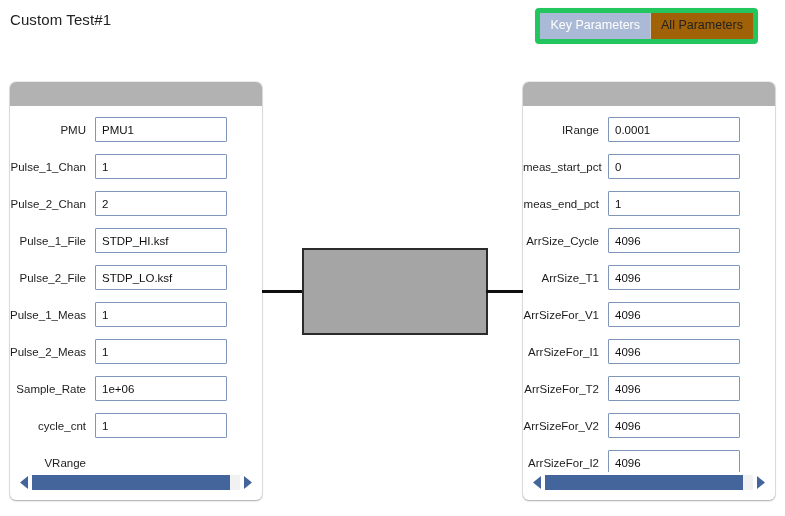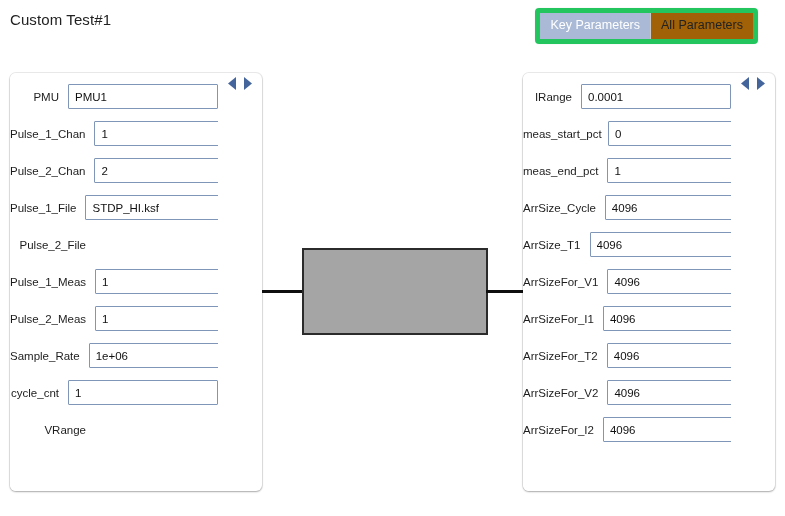--- a/index.html
+++ b/index.html
@@ -54,28 +54,29 @@
     color: #ffffff;
   }
   .toggle-sep {
     width: 1px;
     background: #c9c9c9;
   }
 
   
   .panel {
     position: absolute;
-    top: 73px;
+    top: 82px;
     width: 252px;
     height: 418px;
     border-radius: 6px;
     background: #ffffff;
     box-shadow: 0 1px 2px rgba(0,0,0,0.28), 0 0 0 1px rgba(0,0,0,0.08);
     overflow: hidden;
     display: flex;
+    flex-direction: column;
   }
   #panel-left  { left: 10px; }
   #panel-right { left: 523px; justify-content: space-between; }
 
   .panel-header {
     height: 24px;
     background: #b2b2b2;
     flex: none;
   }
 
@@ -93,21 +94,21 @@
   }
   .param-label {
     width: 76px;
     text-align: right;
     padding-right: 9px;
     font-size: 11.5px;
     color: #1d1d1d;
     white-space: nowrap;
   }
   .param-input {
-    width: 150px;
+    width: 132px;
     height: 25px;
     box-sizing: border-box;
     border: 1px solid #7f96b8;
     border-radius: 1px;
     background: #ffffff;
     font-family: "Liberation Sans", sans-serif;
     font-size: 11.5px;
     color: #111111;
     padding: 0 6px;
     outline: none;
@@ -201,20 +202,21 @@
       <div class="param-row">
         <div class="param-label">Pulse_2_Chan</div>
         <input type="text" class="param-input" value="2" style="">
       </div>
       <div class="param-row">
         <div class="param-label">Pulse_1_File</div>
         <input type="text" class="param-input" value="STDP_HI.ksf" style="">
       </div>
       <div class="param-row">
         <div class="param-label">Pulse_2_File</div>
+        <input type="text" class="param-input" value="STDP_LO.ksf" style="">
       </div>
       <div class="param-row">
         <div class="param-label">Pulse_1_Meas</div>
         <input type="text" class="param-input" value="1" style="">
       </div>
       <div class="param-row">
         <div class="param-label">Pulse_2_Meas</div>
         <input type="text" class="param-input" value="1" style="">
       </div>
       <div class="param-row">

